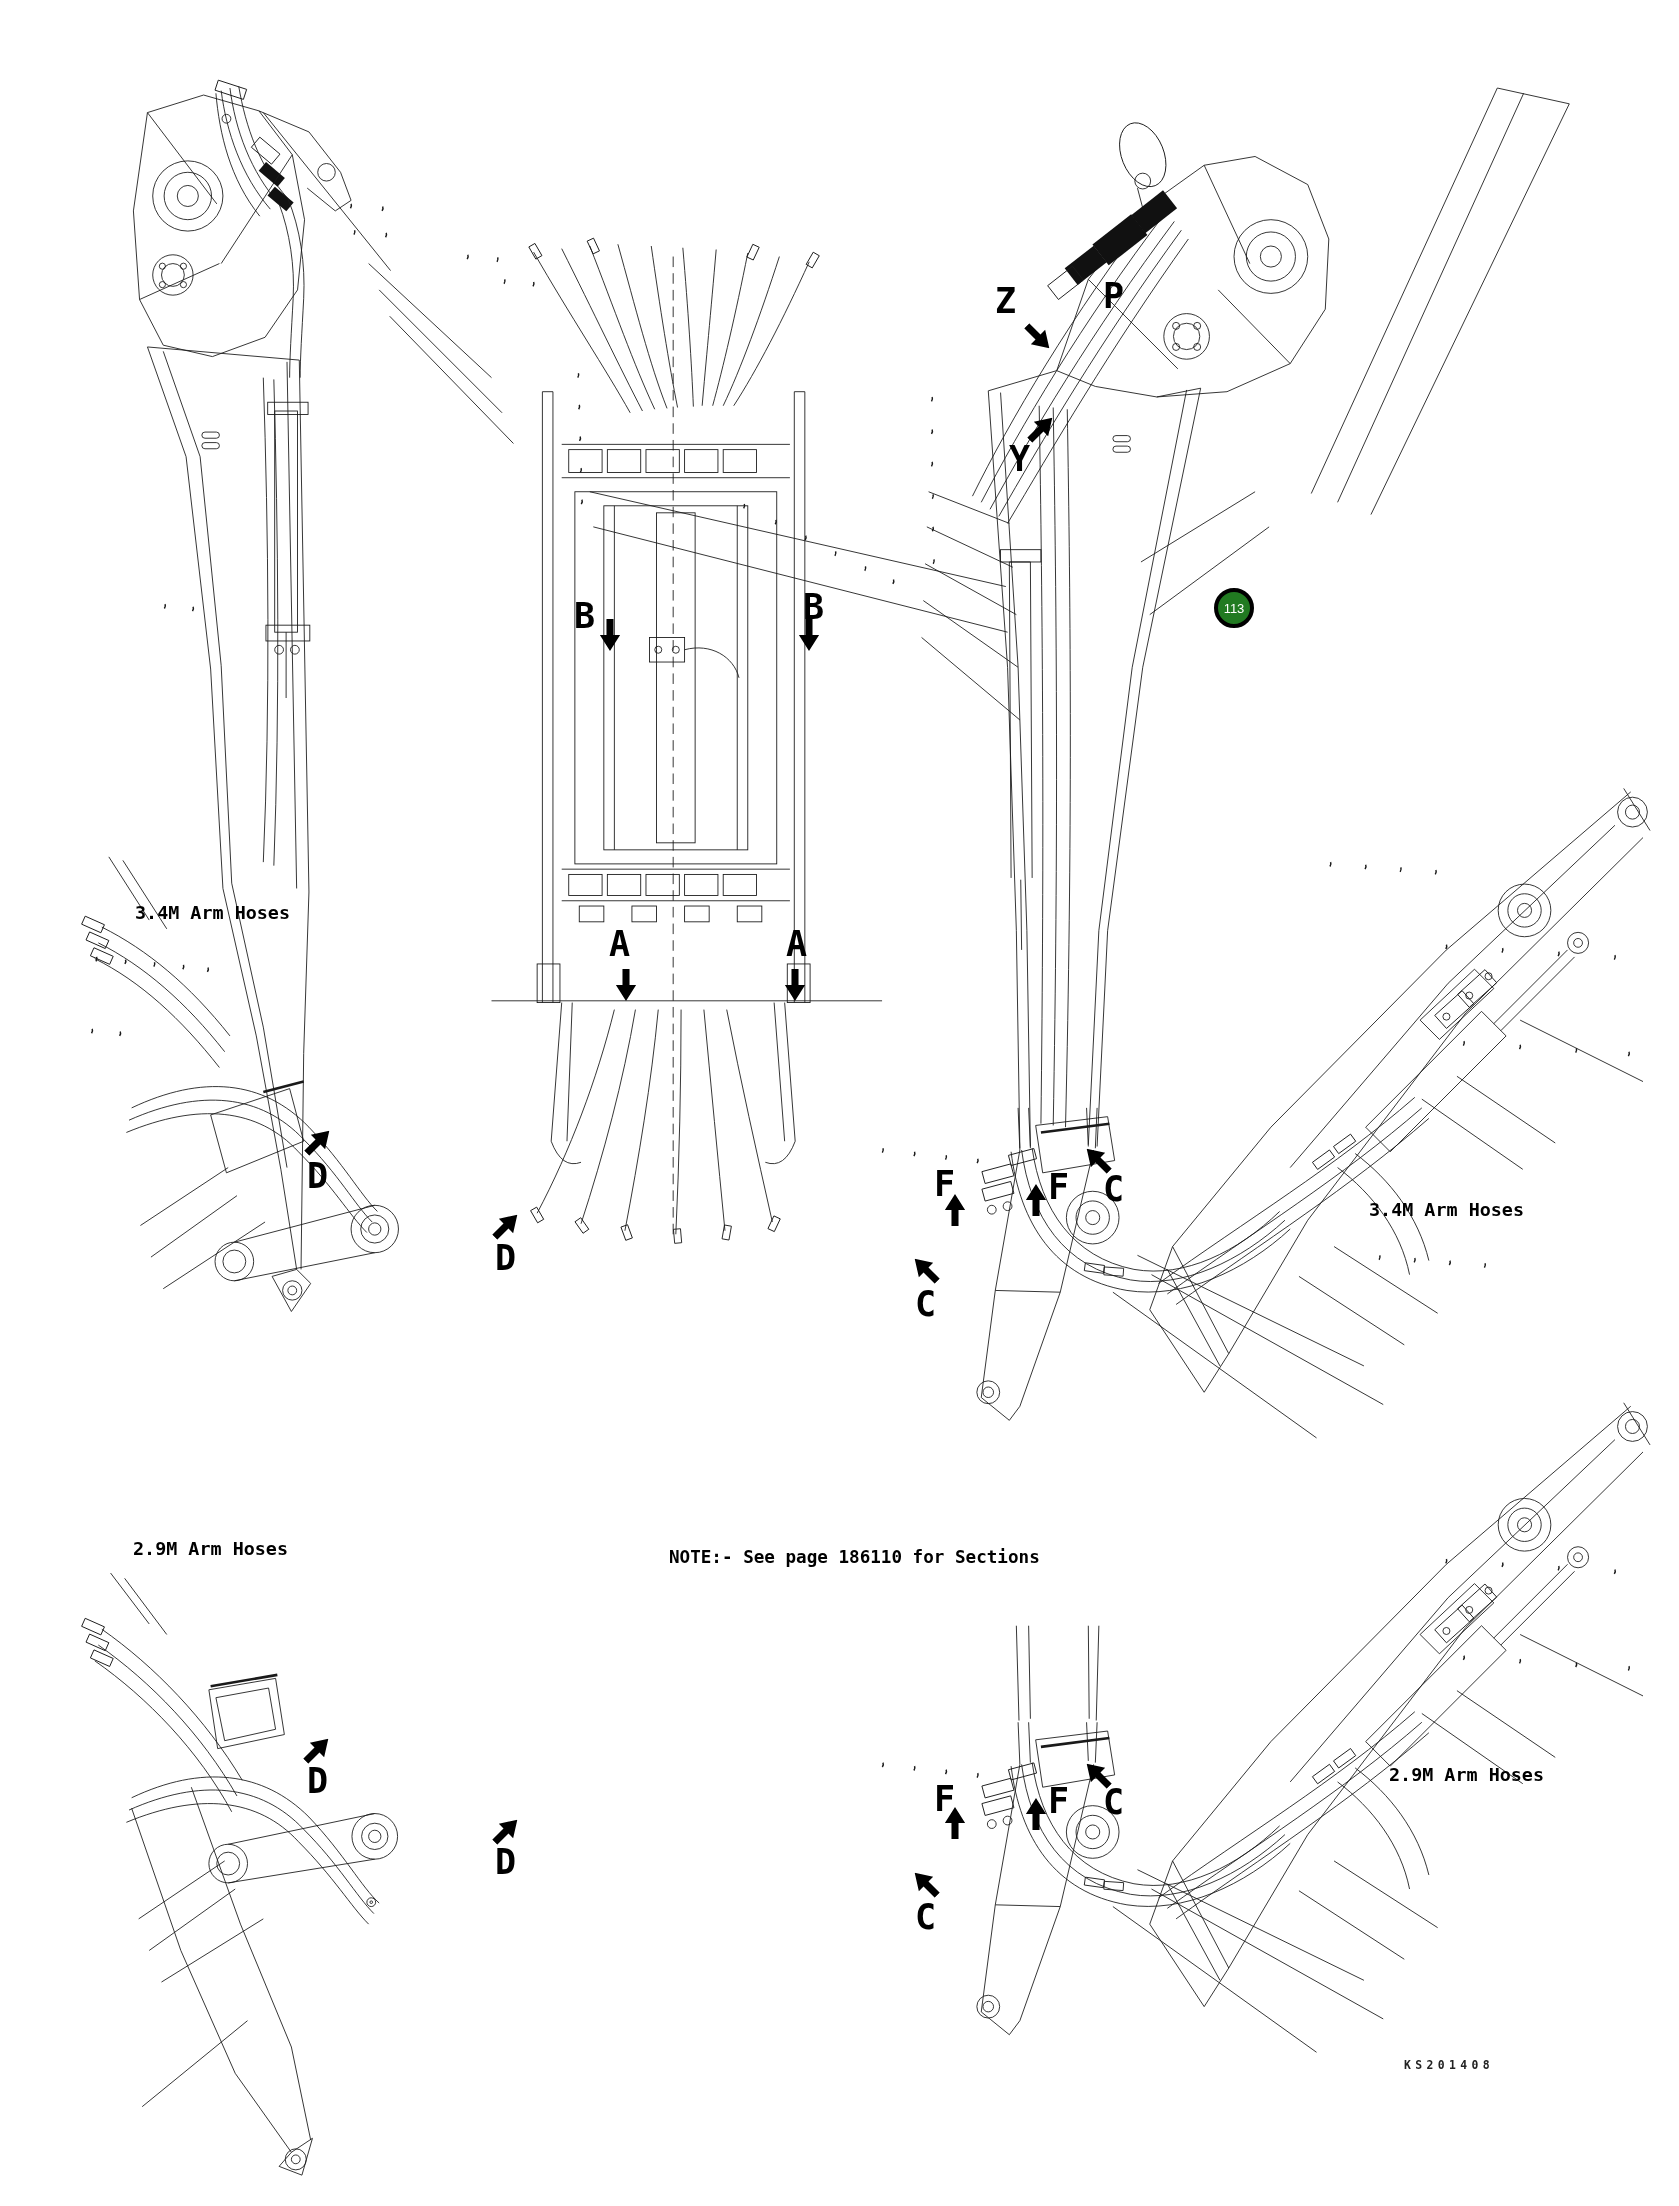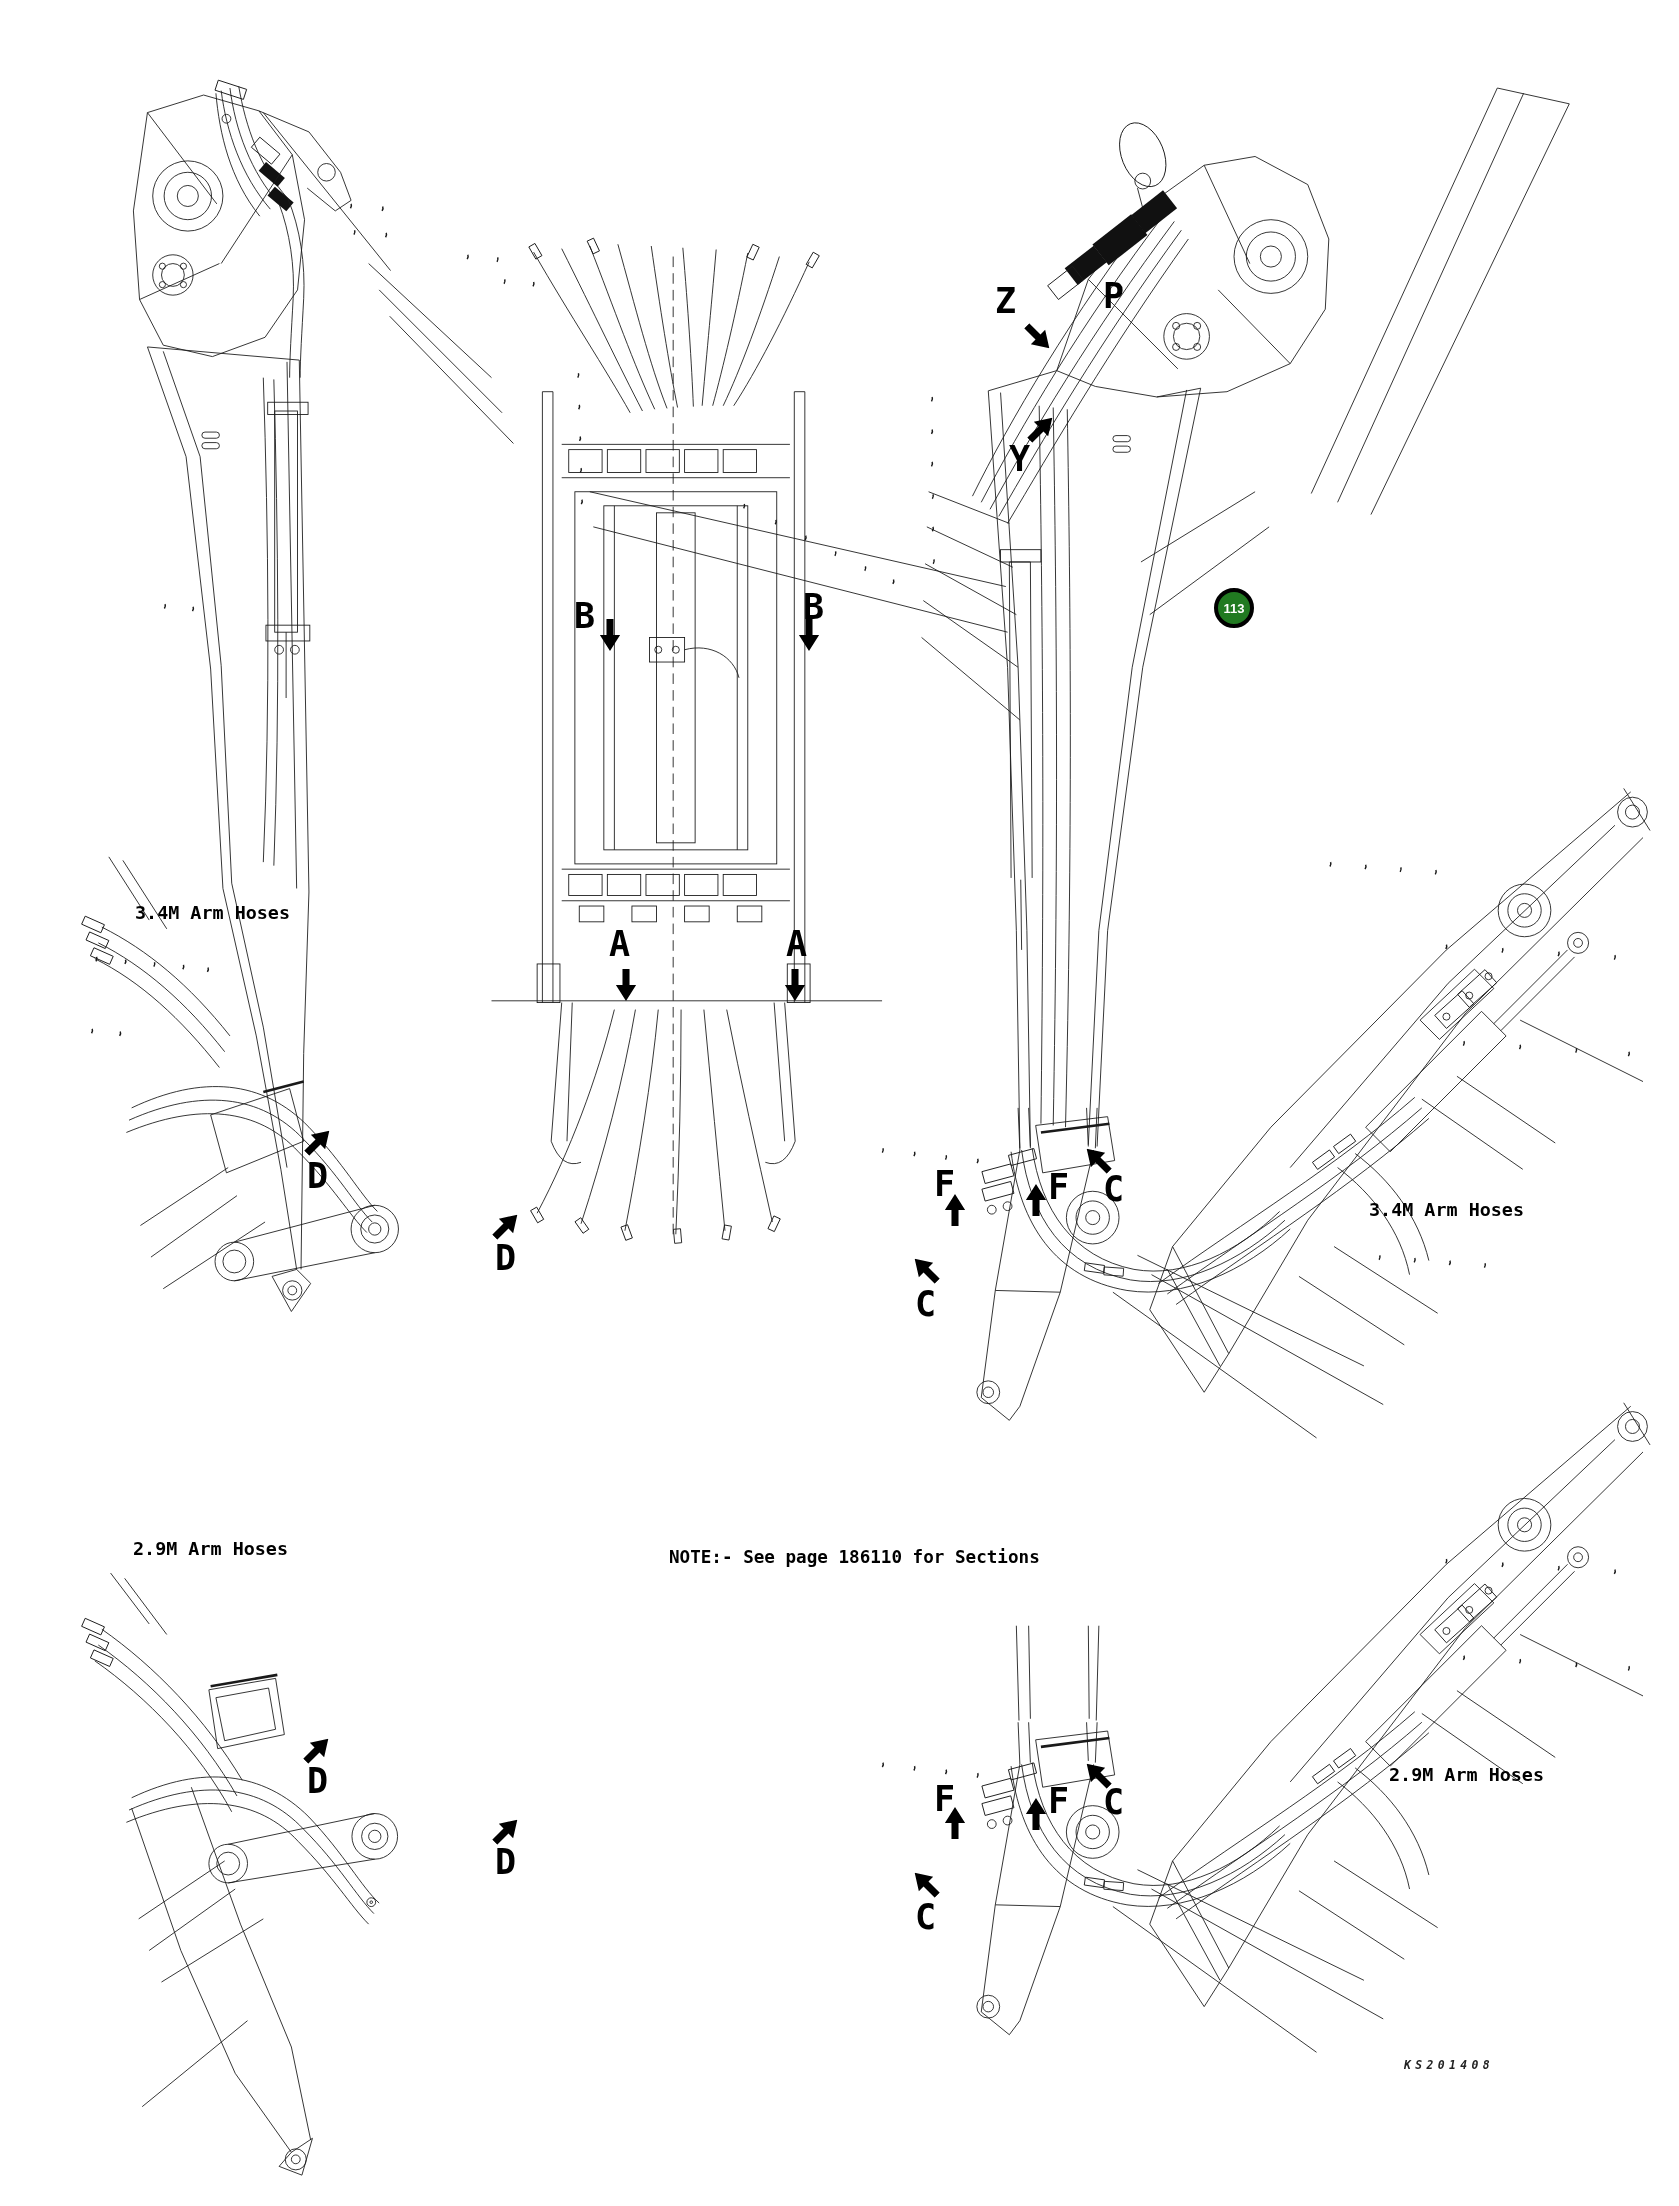--- a/index.html
+++ b/index.html
@@ -9,21 +9,21 @@
   #art path,#art line,#art circle,#art rect,#art ellipse,#art polyline,#art polygon{
         stroke:#1a1a1a;fill:none;stroke-width:1;}
   #art .fd{fill:#111;stroke:none;}
   #art .thick{stroke-width:3;}
   #art .tk{stroke-width:1.7;}
   .lbl{position:absolute;color:#000;font-weight:bold;white-space:nowrap;line-height:1.2;}
   .marker-letter{position:absolute;color:#000;font-size:35px;font-weight:bold;line-height:1;}
   .arrow-glyph{position:absolute;width:32px;height:22px;background:#000;
       clip-path:polygon(0 34%,50% 34%,50% 4%,100% 50%,50% 96%,50% 66%,0 66%);}
   .badge{position:absolute;border-radius:50%;display:flex;align-items:center;justify-content:center;
-      font-weight:bold;font-family:"Liberation Sans",sans-serif;}
+      font-weight:normal;font-family:"Liberation Sans",sans-serif;}
   .doc-code{position:absolute;color:#222;font-size:11.4px;letter-spacing:4.4px;font-weight:bold;}
 </style>
 </head>
 <body>
 
 <div id="page">
 
 <svg id="art" width="1679" height="2207" viewBox="0 0 1913 2514">
 
   <g>
@@ -400,21 +400,21 @@
     <path class="tk" transform="translate(1636,991)" d="m0,0c.7,1.5.5,3.2-.7,5"></path>
     <path class="tk" transform="translate(1572,1430)" d="m0,0c.7,1.5.5,3.2-.7,5"></path>
     <path class="tk" transform="translate(1612,1433)" d="m0,0c.7,1.5.5,3.2-.7,5"></path>
     <path class="tk" transform="translate(1652,1436)" d="m0,0c.7,1.5.5,3.2-.7,5"></path>
     <path class="tk" transform="translate(1692,1439)" d="m0,0c.7,1.5.5,3.2-.7,5"></path>
   </g>
 </svg>
 
 <div class="badge" id="badge" style="left: 1214px; top: 588px; width: 40px; height: 40px; background: rgb(33, 122, 33); border: 4.4px solid rgb(0, 0, 0); color: rgb(255, 255, 255); font-size: 13px; box-sizing: border-box;">113</div>
 
-<div class="doc-code" id="doc-code" style="left: 1404px; top: 2058px; font-style: italic;">KS201408</div>
+<div class="doc-code" id="doc-code" style="left: 1404px; top: 2058px;">KS201408</div>
 
 <div id="labels-layer">
       <div class="lbl" style="left: 135px; top: 902px; font-size: 18.4px;">3.4M Arm Hoses</div>
       <div class="lbl" style="left: 133px; top: 1538px; font-size: 18.4px;">2.9M Arm Hoses</div>
       <div class="lbl" style="left: 669px; top: 1547px; font-size: 17.6px;">NOTE:- See page 186110 for Sections</div>
       <div class="lbl" style="left: 1369px; top: 1199px; font-size: 18.4px;">3.4M Arm Hoses</div>
       <div class="lbl" style="left: 1389px; top: 1764px; font-size: 18.4px;">2.9M Arm Hoses</div>
     </div>
 <div id="markers-layer">
       <div class="marker-letter" style="left: 995px; top: 284px;">Z</div>

